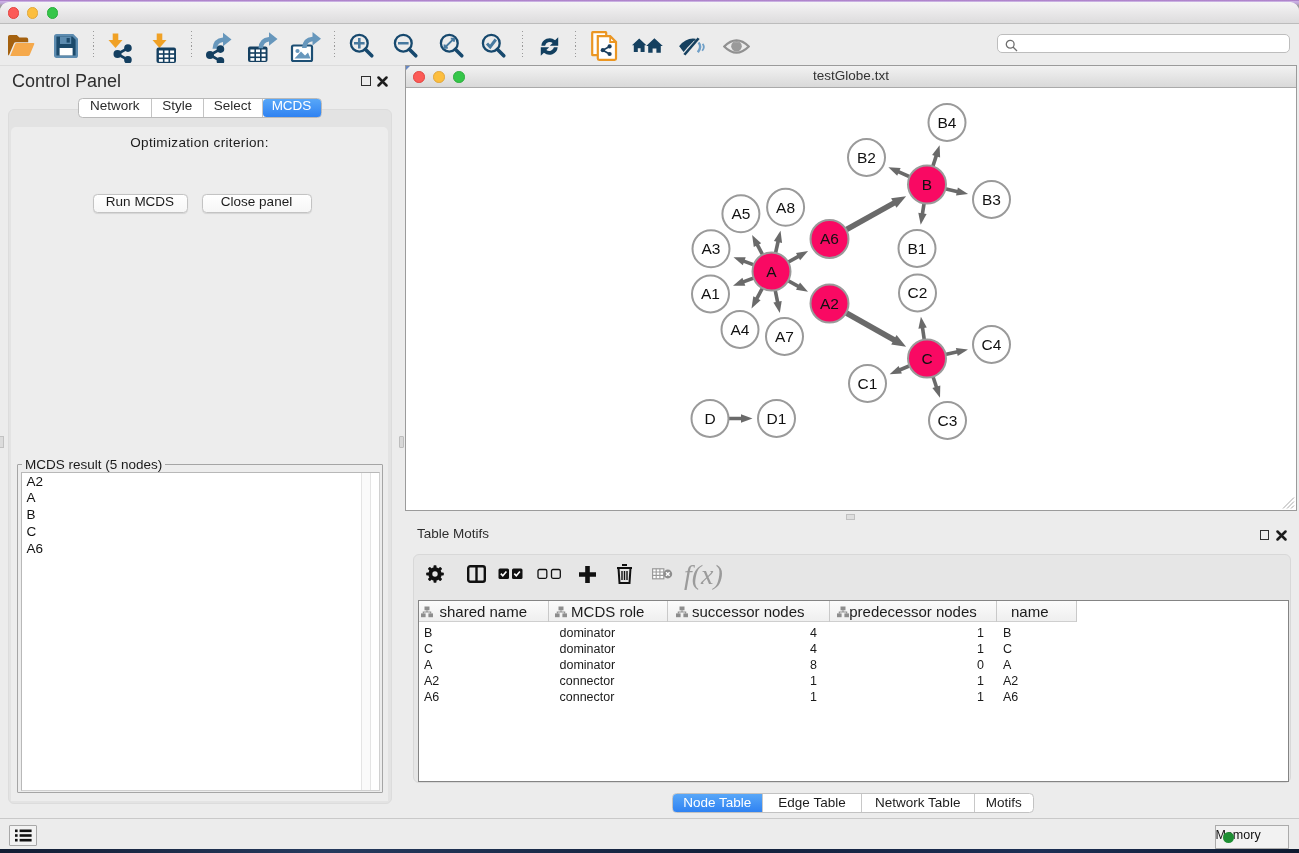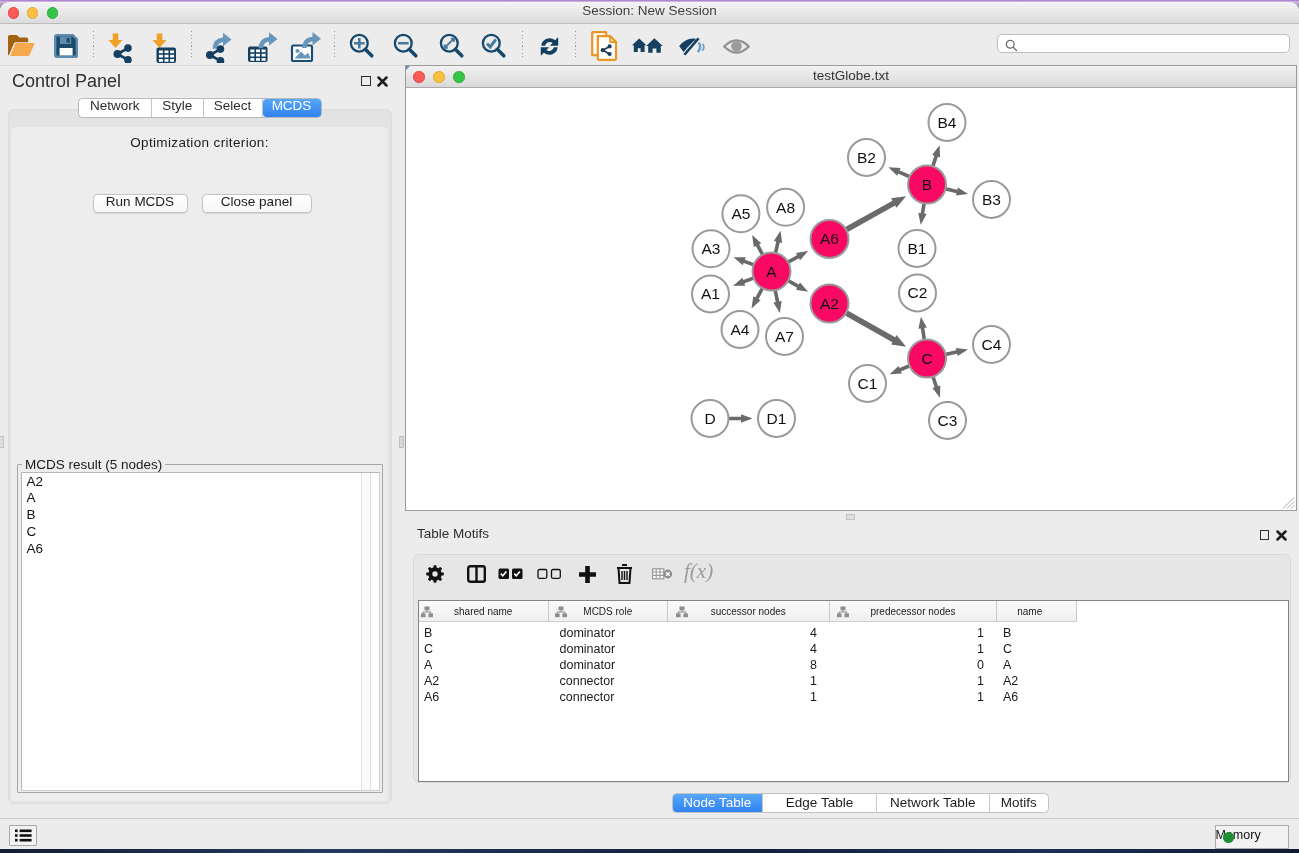--- a/index.html
+++ b/index.html
@@ -36,39 +36,38 @@
 #nettitle{position:absolute;left:0;top:0;width:100%;height:21.5px;background:linear-gradient(#f2f2f2,#d9d9d9);border-bottom:1px solid #aaa}
 #nettitle .t1{left:7px;background:#fc5b57;border:0.5px solid #e2423f}
 #nettitle .t2{left:27px;background:#fcbe3e;border:0.5px solid #e0a63a}
 #nettitle .t3{left:47px;background:#35c649;border:0.5px solid #2aad3c}
 #nettitle .txt{position:absolute;width:100%;top:1.5px;text-align:center;font-size:13.5px;color:#333}
 #corner-blue{position:absolute;left:0;top:0;width:0;height:0;border-top:4px solid #6788c4;border-right:4px solid transparent}
 #hdivider{position:absolute;left:845.5px;top:511.5px;width:9px;height:6.5px;background:#dedede;border:1px solid #c0c0c0}
 #tp-title{position:absolute;left:417px;top:523.5px;font-size:13.5px;color:#2e2e2e}
 #tp-inner{position:absolute;left:413px;top:552px;width:878px;height:229px;background:#e6e6e6;border-radius:6px;border:1px solid #d8d8d8}
 #ttable{position:absolute;left:417.5px;top:597.5px;width:871px;height:182.5px;background:#fff;border:1px solid #848484}
-#thead{position:absolute;left:0;top:0;width:658.5px;height:21.5px;background:linear-gradient(#fbfbfb,#efefef);border-bottom:1px solid #cfcfcf;font-size:10px;color:#1c1c1c}
+#thead{position:absolute;left:0;top:0;width:658.5px;height:21.5px;background:linear-gradient(#fbfbfb,#efefef);border-bottom:1px solid #cfcfcf;font-size:15px;color:#1c1c1c}
 .hcell{position:absolute;top:0;height:21px;line-height:21px;text-align:center;border-right:1px solid #c9c9c9}
 .trow{position:absolute;font-size:12.5px;color:#1a1a1a;height:16px;line-height:16px}
 #tabs2{position:absolute;left:671.5px;top:790.5px;height:20px;display:flex;font-size:13.5px;border:1px solid #c2c2c2;border-radius:4.5px;background:#fff;overflow:hidden}
 #tabs2 .t{line-height:17px;color:#1c1c1c;border-right:1px solid #c8c8c8;text-align:center}
 #tabs2 .t:last-child{border-right:none}
 #tabs2 .sel{background:linear-gradient(#58a7f8,#2f82f2);color:#fff}
 #statusbar{position:absolute;left:0;top:815.5px;width:100%;height:32px;background:#ececec;border-top:1px solid #c9c9c9}
 #listbtn{position:absolute;left:9px;top:6.5px;width:28px;height:20.5px;background:#f2f2f2;border:1px solid #a8a8a8;border-radius:1px}
 #membtn{position:absolute;right:10.5px;top:6.5px;width:74px;height:23.5px;background:#f2f2f2;border:1px solid #ababab;font-size:12.5px;color:#111;line-height:19.5px}
 #membtn .dot{position:absolute;left:7px;top:6px;width:11px;height:11px;border-radius:50%;background:#1e8f34}
 </style></head>
 <body>
 <div id="win">
   <div id="titlebar">
       <div class="tl t1"></div>
       <div class="tl t2"></div>
       <div class="tl t3"></div>
-      <div id="title-text">Session: New Session</div>
     </div>
   <div id="toolbar">
       <div class="tsep" style="left:93px"></div>
       <div class="tsep" style="left:191px"></div>
       <div class="tsep" style="left:334px"></div>
       <div class="tsep" style="left:521.5px"></div>
       <div class="tsep" style="left:575px"></div>
       <svg class="ticon" style="left:7px;top:9.5px" width="28" height="23" viewBox="0 0 28 23">
         <path d="M1 20 L1 2.8 Q1 1 2.8 1 L9.8 1 L12.4 3.6 L19.3 3.6 Q21.2 3.6 21.2 5.5 L21.2 8.2 L8.8 8.2 Q7.4 8.2 6.9 9.5 L1.8 21.5 Q1 21.3 1 20 Z" fill="#a4610f"></path>
         <path d="M3.2 22 L8.1 9.9 Q8.5 8.9 9.7 8.9 L26.3 8.9 Q27.8 8.9 27.2 10.3 L22.8 20.8 Q22.3 22 20.9 22 Z" fill="#f5a94c"></path>
@@ -376,21 +375,21 @@
         <path d="M6 1 L11 1 M1 4 L16 4" stroke="#111" stroke-width="2"></path>
         <path d="M2.5 4 L3.5 19 L13.5 19 L14.5 4" fill="none" stroke="#111" stroke-width="2"></path>
         <path d="M6 7 L6 16 M8.5 7 L8.5 16 M11 7 L11 16" stroke="#111" stroke-width="1.4"></path>
       </svg>
       <svg style="position:absolute;left:652px;top:566px" width="22" height="13" viewBox="0 0 22 13">
         <rect x="0.6" y="0.8" width="11.2" height="10" fill="#fff" stroke="#9a9a9a" stroke-width="1.2"></rect>
         <path d="M0.6 4 L11.8 4 M0.6 7.4 L11.8 7.4 M4.2 0.8 L4.2 10.8 M7.9 0.8 L7.9 10.8" stroke="#9a9a9a" stroke-width="1.1"></path>
         <circle cx="15.8" cy="6" r="4.4" fill="#8e8e8e"></circle>
         <path d="M14 4.2 L17.6 7.8 M17.6 4.2 L14 7.8" stroke="#fff" stroke-width="1.5"></path>
       </svg>
-      <div style="position:absolute;left:684px;top:557px;width:44px;height:30px;font-family:'Liberation Serif',serif;font-style:italic;font-size:21px;color:#9b9b9b">f(x)</div>
+      <div style="position:absolute;left:684px;top:557px;width:44px;height:30px;font-family:'Liberation Serif',serif;font-style:italic;font-size:28px;color:#9b9b9b">f(x)</div>
     </div>
   <div id="ttable">
     <div id="thead">
         <div class="hcell" style="left:0px;width:130.5px"><svg style="position:absolute;left:2.5px;top:5px" width="12" height="12" viewBox="0 0 12 12">
             <g fill="#8d8d8d">
               <rect x="3.5" y="0.5" width="5" height="3.8"></rect>
               <rect x="0" y="7.4" width="4.6" height="3.8"></rect>
               <rect x="7.4" y="7.4" width="4.6" height="3.8"></rect>
               <path d="M6 4.2 L6 6 M2.3 7.6 L2.3 6 L9.7 6 L9.7 7.6" stroke="#8d8d8d" fill="none" stroke-width="1.1"></path>
             </g>
@@ -444,21 +443,21 @@
         <div class="trow" style="left:584.5px;top:72.30000000000001px">A2</div>
         <div class="trow" style="left:5.5px;top:88.4px">A6</div>
         <div class="trow" style="left:141px;top:88.4px">connector</div>
         <div class="trow" style="left:246.5px;top:88.4px;width:152px;text-align:right">1</div>
         <div class="trow" style="left:411.5px;top:88.4px;width:154px;text-align:right">1</div>
         <div class="trow" style="left:584.5px;top:88.4px">A6</div>
       </div>
   </div>
   <div id="tabs2">
       <div class="t sel" style="width:90.5px">Node Table</div>
-      <div class="t" style="width:114px">Edge Table</div>
+      <div class="t" style="width:99px">Edge Table</div>
       <div class="t" style="width:112.5px">Network Table</div>
       <div class="t" style="width:58.5px">Motifs</div>
     </div>
   <div id="statusbar">
     <div id="listbtn">
         <svg width="17" height="13" style="position:absolute;left:5px;top:3px" viewBox="0 0 17 13">
           <g fill="#111">
             <rect x="0" y="0.5" width="2.6" height="2.6"></rect>
             <rect x="0" y="5.2" width="2.6" height="2.6"></rect>
             <rect x="0" y="9.9" width="2.6" height="2.6"></rect>

